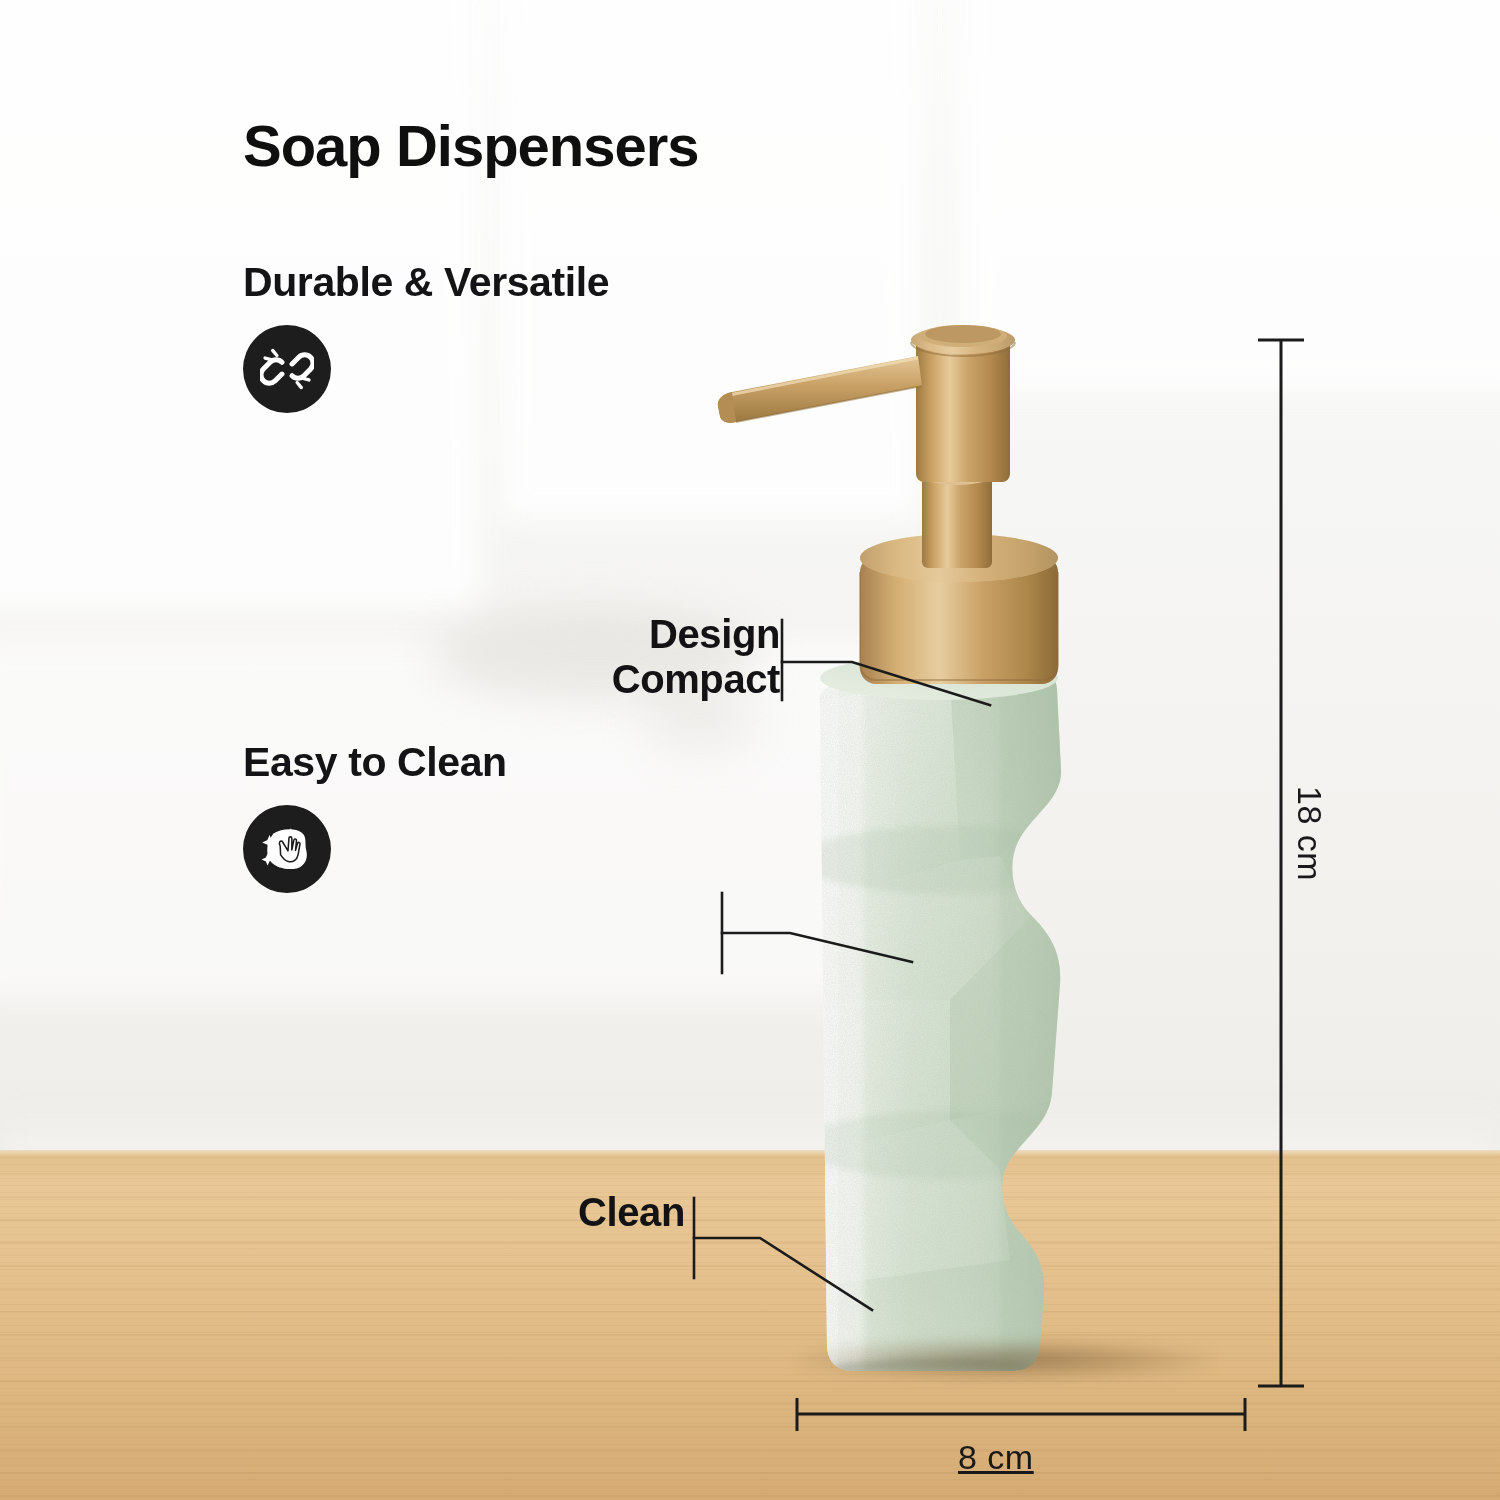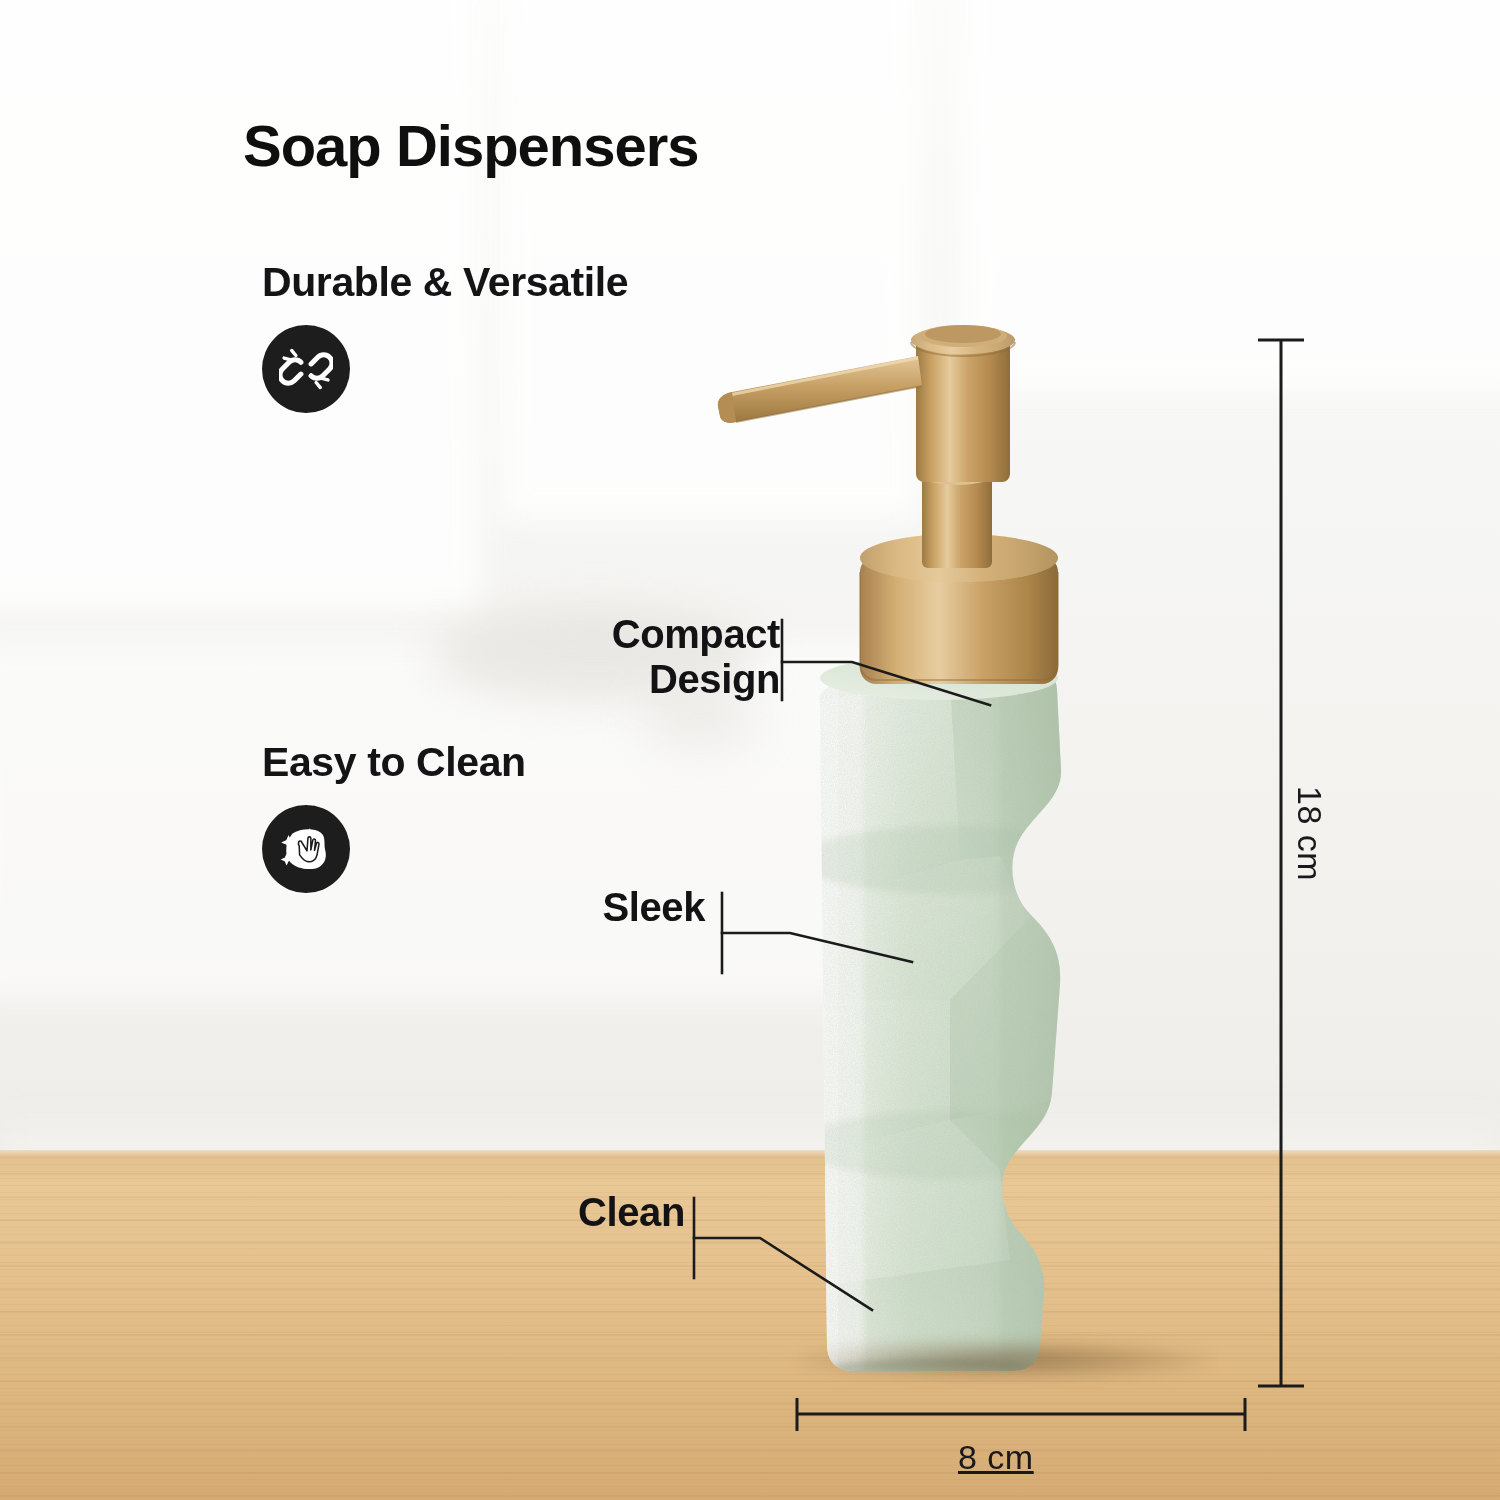--- a/index.html
+++ b/index.html
@@ -50,21 +50,21 @@
     position:absolute;left:0;top:1150px;width:1500px;height:6px;
     background:linear-gradient(180deg,rgba(255,255,255,.55),rgba(214,173,120,0));
   }
 
   
   .headline{
     position:absolute;left:243px;top:117px;
     font-size:58px;font-weight:bold;color:#0f0f10;letter-spacing:-1px;
     line-height:1;white-space:nowrap;
   }
-  .feature{position:absolute;left:243px;margin-left:19px;}
+  .feature{position:absolute;left:243px;}
   .feature .flabel{
     font-size:41px;font-weight:600;color:#141416;white-space:nowrap;
     letter-spacing:-.4px;line-height:1;
   }
   .badge{
     margin-top:22px;width:88px;height:88px;border-radius:50%;
     background:#1d1d1d;display:flex;align-items:center;justify-content:center;
   }
   .badge svg{display:block;}
 
@@ -293,26 +293,25 @@
         <path d="M218 56 L32 92 C22 94 17 100 18 106 L20 116 C21 122 28 124 36 122 L222 86 Z" fill="url(#goldSpout)"></path>
         <path d="M218 58 L34 94 C26 96 22 100 23 105" fill="none" stroke="#f0dcb6" stroke-width="3" opacity=".75"></path>
         <path d="M222 86 L36 122" fill="none" stroke="#8a6936" stroke-width="2" opacity=".5"></path>
 
         <path d="M18 106 C17 100 22 94 32 92 L36 122 C28 124 21 122 20 116 Z" fill="#b48d54"></path>
       </g>
     </svg>
   </div>
 
   <div class="callout" style="left:380px;top:612px;width:400px;">
+    <div class="ctext">Design</div>
     <div class="ctext">Compact</div>
-    <div class="ctext">Design</div>
   </div>
 
   <div class="callout" style="left:300px;top:885px;width:405px;">
-    <div class="ctext">Sleek</div>
   </div>
 
   <div class="callout" style="left:250px;top:1190px;width:435px;">
     <div class="ctext">Clean</div>
   </div>
 
   <svg class="overlay">
     <g stroke="#1b1b1b" stroke-width="2.6" fill="none" stroke-linecap="square">
 
       <line x1="782" y1="620" x2="782" y2="700"></line>

